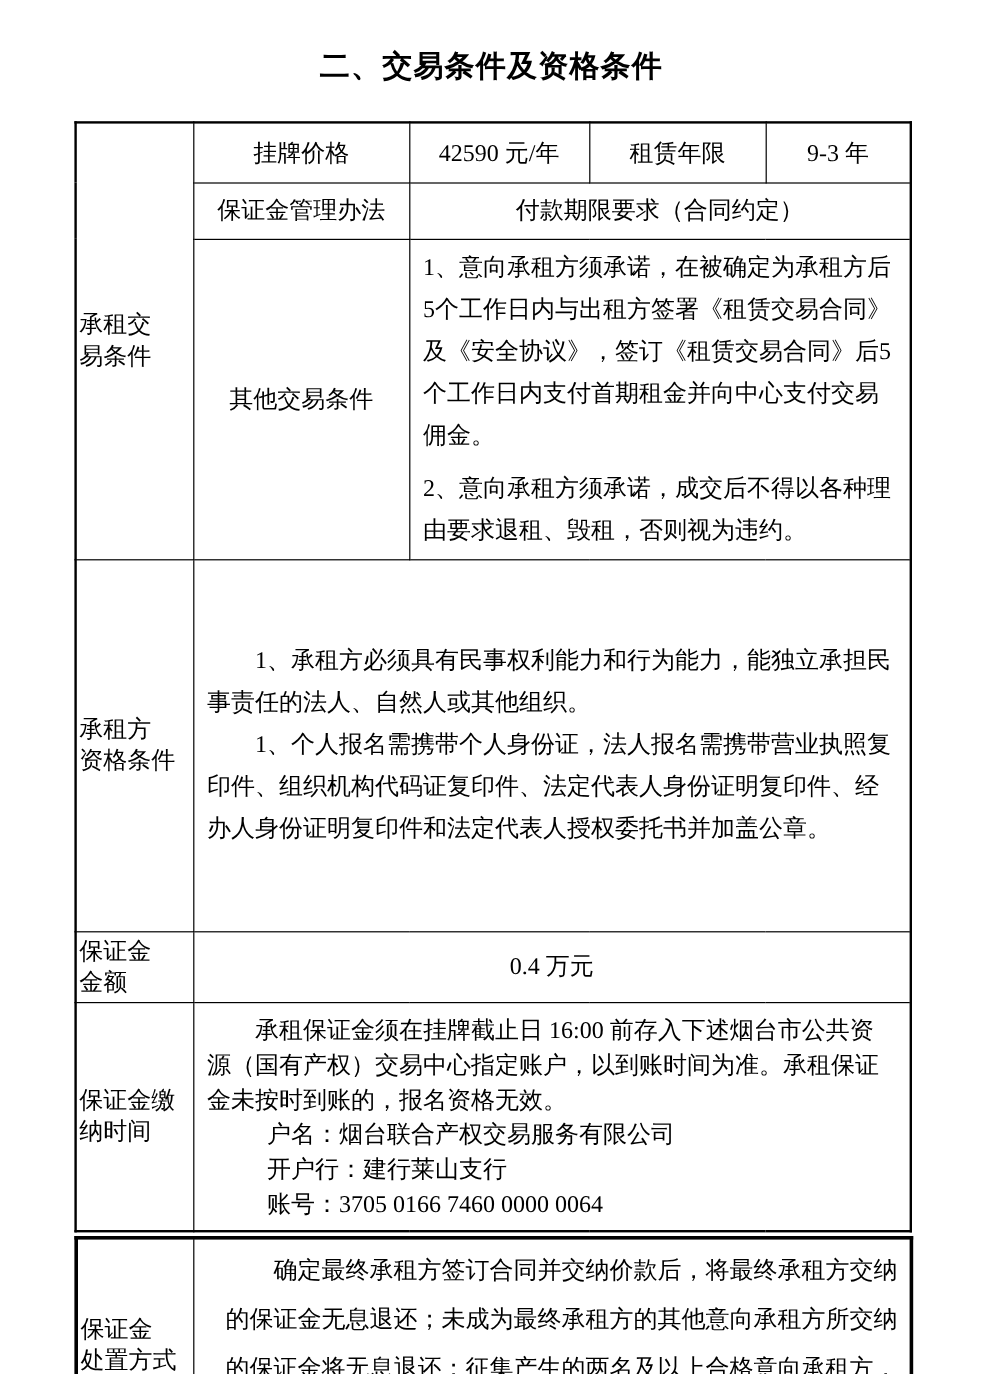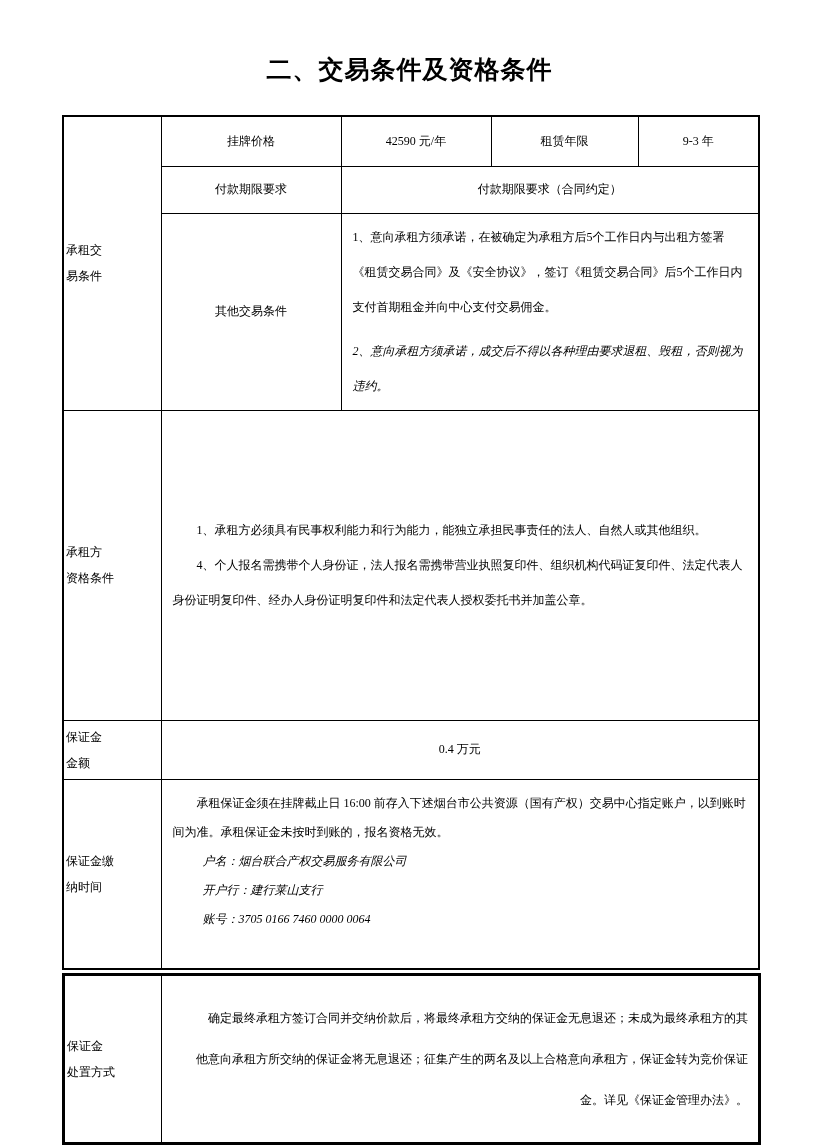--- a/index.html
+++ b/index.html
@@ -8,63 +8,63 @@
     width: 819px;
     height: 1145px;
     position: relative;
     font-family: "Liberation Serif", "DejaVu Serif", serif;
     color: #000000;
     overflow: hidden;
   }
   .page {
     width: 819px;
     height: 1145px;
-    padding-top: 54px;
+    padding-top: 40px;
   }
   .doc-title {
     text-align: center;
     font-size: 25px;
     font-weight: bold;
     line-height: 32px;
     margin-bottom: 29px;
     letter-spacing: 1px;
   }
   table {
     border-collapse: collapse;
     table-layout: fixed;
     margin-left: 62px;
     width: 696px;
   }
   .main-table { border: 2px solid #000; }
   .main-table td { border: 1px solid #000; }
   .last-table { border: 3px solid #000; margin-top: 3px; }
   .last-table td { border: 1px solid #000; }
   td {
-    font-size: 12px;
+    font-size: 20px;
     vertical-align: middle;
     padding: 3px 8px;
   }
   
   td.hdr {
     text-align: left;
     white-space: pre-line;
     line-height: 26px;
     padding: 3px 2px;
   }
   td.c-label { text-align: center; }
   td.c-center { text-align: center; }
   td.c-text {
     vertical-align: middle;
     padding: 6px 10px 6px 11px;
     line-height: 35px;
   }
   td.c-text p { margin: 0; }
-  p.gap { margin-top: 9px !important; font-style: italic; }
+  p.gap { margin-top: 9px !important; }
   p.indent { text-indent: 2em; }
-  p.indent25 { text-indent: 2.5em; font-style: italic; }
+  p.indent25 { text-indent: 2.5em; }
   tr.r1 { height: 50px; }
   tr.r2 { height: 47px; }
   tr.r3 { height: 160px; }
   tr.r4 { height: 310px; }
   tr.r5 { height: 55px; }
   tr.r6 { height: 190px; }
   tr.r6 td.c-text { line-height: 29px; vertical-align: top; padding-top: 9px; }
   tr.r7 { height: 169px; }
   tr.r7 td.c-text { line-height: 41px; text-align: right; }
   .page-number {
@@ -92,36 +92,36 @@
     <tbody>
       <tr class="r1">
         <td class="hdr" rowspan="3">承租交
 易条件</td>
         <td class="c-label">挂牌价格</td>
         <td class="c-center">42590 元/年</td>
         <td class="c-label">租赁年限</td>
         <td class="c-center">9-3 年</td>
       </tr>
       <tr class="r2">
-        <td class="c-label">付款期限要求</td>
+        <td class="c-label">保证金管理办法</td>
         <td class="c-center" colspan="3">付款期限要求（合同约定）</td>
       </tr>
       <tr class="r3">
         <td class="c-label">其他交易条件</td>
         <td class="c-text" colspan="3">
           <p>1、意向承租方须承诺，在被确定为承租方后5个工作日内与出租方签署《租赁交易合同》及《安全协议》，签订《租赁交易合同》后5个工作日内支付首期租金并向中心支付交易佣金。</p>
           <p class="gap">2、意向承租方须承诺，成交后不得以各种理由要求退租、毁租，否则视为违约。</p>
         </td>
       </tr>
       <tr class="r4">
         <td class="hdr">承租方
 资格条件</td>
         <td class="c-text" colspan="4">
           <p class="indent">1、承租方必须具有民事权利能力和行为能力，能独立承担民事责任的法人、自然人或其他组织。</p>
-          <p class="indent">4、个人报名需携带个人身份证，法人报名需携带营业执照复印件、组织机构代码证复印件、法定代表人身份证明复印件、经办人身份证明复印件和法定代表人授权委托书并加盖公章。</p>
+          <p class="indent">1、个人报名需携带个人身份证，法人报名需携带营业执照复印件、组织机构代码证复印件、法定代表人身份证明复印件、经办人身份证明复印件和法定代表人授权委托书并加盖公章。</p>
         </td>
       </tr>
       <tr class="r5">
         <td class="hdr">保证金
 金额</td>
         <td class="c-center" colspan="4">0.4 万元</td>
       </tr>
       <tr class="r6">
         <td class="hdr">保证金缴
 纳时间</td>

